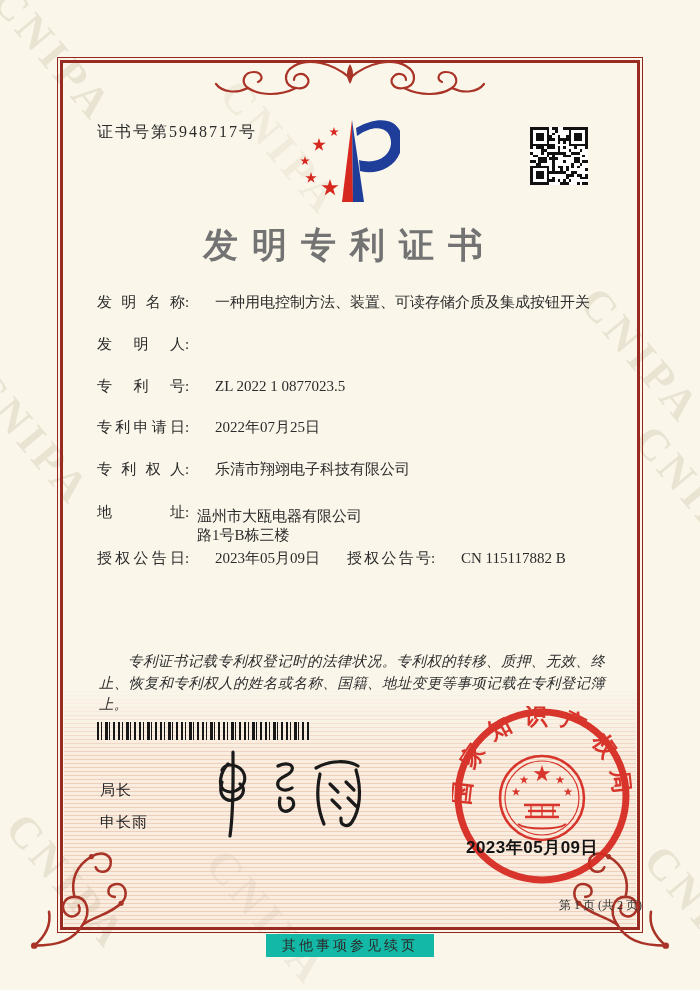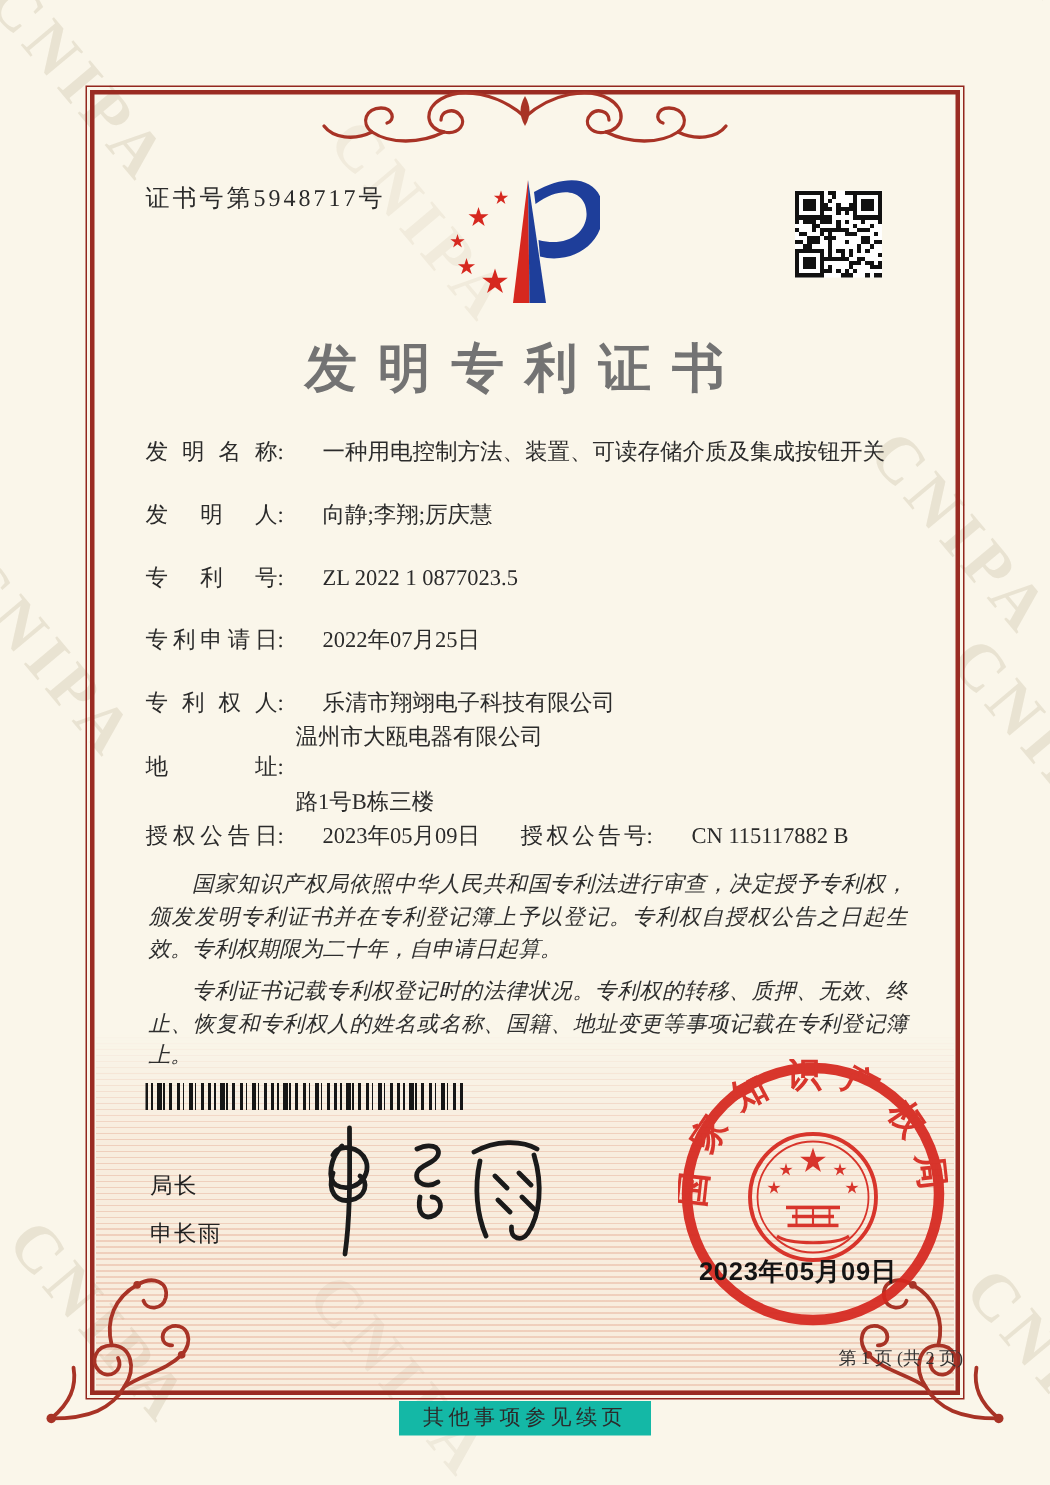--- a/index.html
+++ b/index.html
@@ -376,55 +376,53 @@
   <div class="title">发明专利证书</div>
 
   <div class="row" style="top:292px">
     <span class="flabel">发明名称</span>
       <span class="colon">:</span>
     <span class="fvalue">一种用电控制方法、装置、可读存储介质及集成按钮开关</span>
   </div>
   <div class="row" style="top:334px">
     <span class="flabel">发明人</span>
       <span class="colon">:</span>
-    <span class="fvalue">向静;李翔;厉庆慧</span>
   </div>
   <div class="row" style="top:376px">
     <span class="flabel">专利号</span>
       <span class="colon">:</span>
     <span class="fvalue">ZL 2022 1 0877023.5</span>
   </div>
   <div class="row" style="top:417px">
     <span class="flabel">专利申请日</span>
       <span class="colon">:</span>
     <span class="fvalue">2022年07月25日</span>
   </div>
   <div class="row" style="top:459px">
     <span class="flabel">专利权人</span>
       <span class="colon">:</span>
     <span class="fvalue">乐清市翔翊电子科技有限公司</span>
   </div>
-  <div class="vline2" style="top:482px">温州市大瓯电器有限公司</div>
+  <div class="vline2" style="top:506px">温州市大瓯电器有限公司</div>
   <div class="row" style="top:502px">
     <span class="flabel">地址</span>
       <span class="colon">:</span>
   </div>
   <div class="vline2" style="top:525px">路1号B栋三楼</div>
   <div class="row" style="top:548px">
     <span class="flabel">授权公告日</span>
       <span class="colon">:</span>
     <span class="fvalue">2023年05月09日</span>
     <span class="g2">
       <span class="flabel">授权公告号</span>
         <span class="colon">:</span>
       <span class="fvalue">CN 115117882 B</span>
     </span>
   </div>
 
-  <div class="para" style="top:580px">国家知识产权局依照中华人民共和国专利法进行审查，决定授予专利权，颁发发明专利证书并在专利登记簿上予以登记。专利权自授权公告之日起生效。专利权期限为二十年，自申请日起算。</div>
   <div class="para" style="top:651px">专利证书记载专利权登记时的法律状况。专利权的转移、质押、无效、终止、恢复和专利权人的姓名或名称、国籍、地址变更等事项记载在专利登记簿上。</div>
 
   <div class="barcode"></div>
   <div class="official" style="top:781px">局长</div>
   <div class="official" style="top:813px">申长雨</div>
 
   <svg class="signature" width="170" height="95" viewBox="0 0 170 95">
     <g stroke="#1a1a1a" fill="none" stroke-width="3.2" stroke-linecap="round" stroke-linejoin="round">
       <path d="M28,18 C20,26 18,40 24,44 C34,50 48,40 44,28 C40,18 26,16 22,24"></path>
       <path d="M33,6 C33,30 34,62 30,90"></path>

